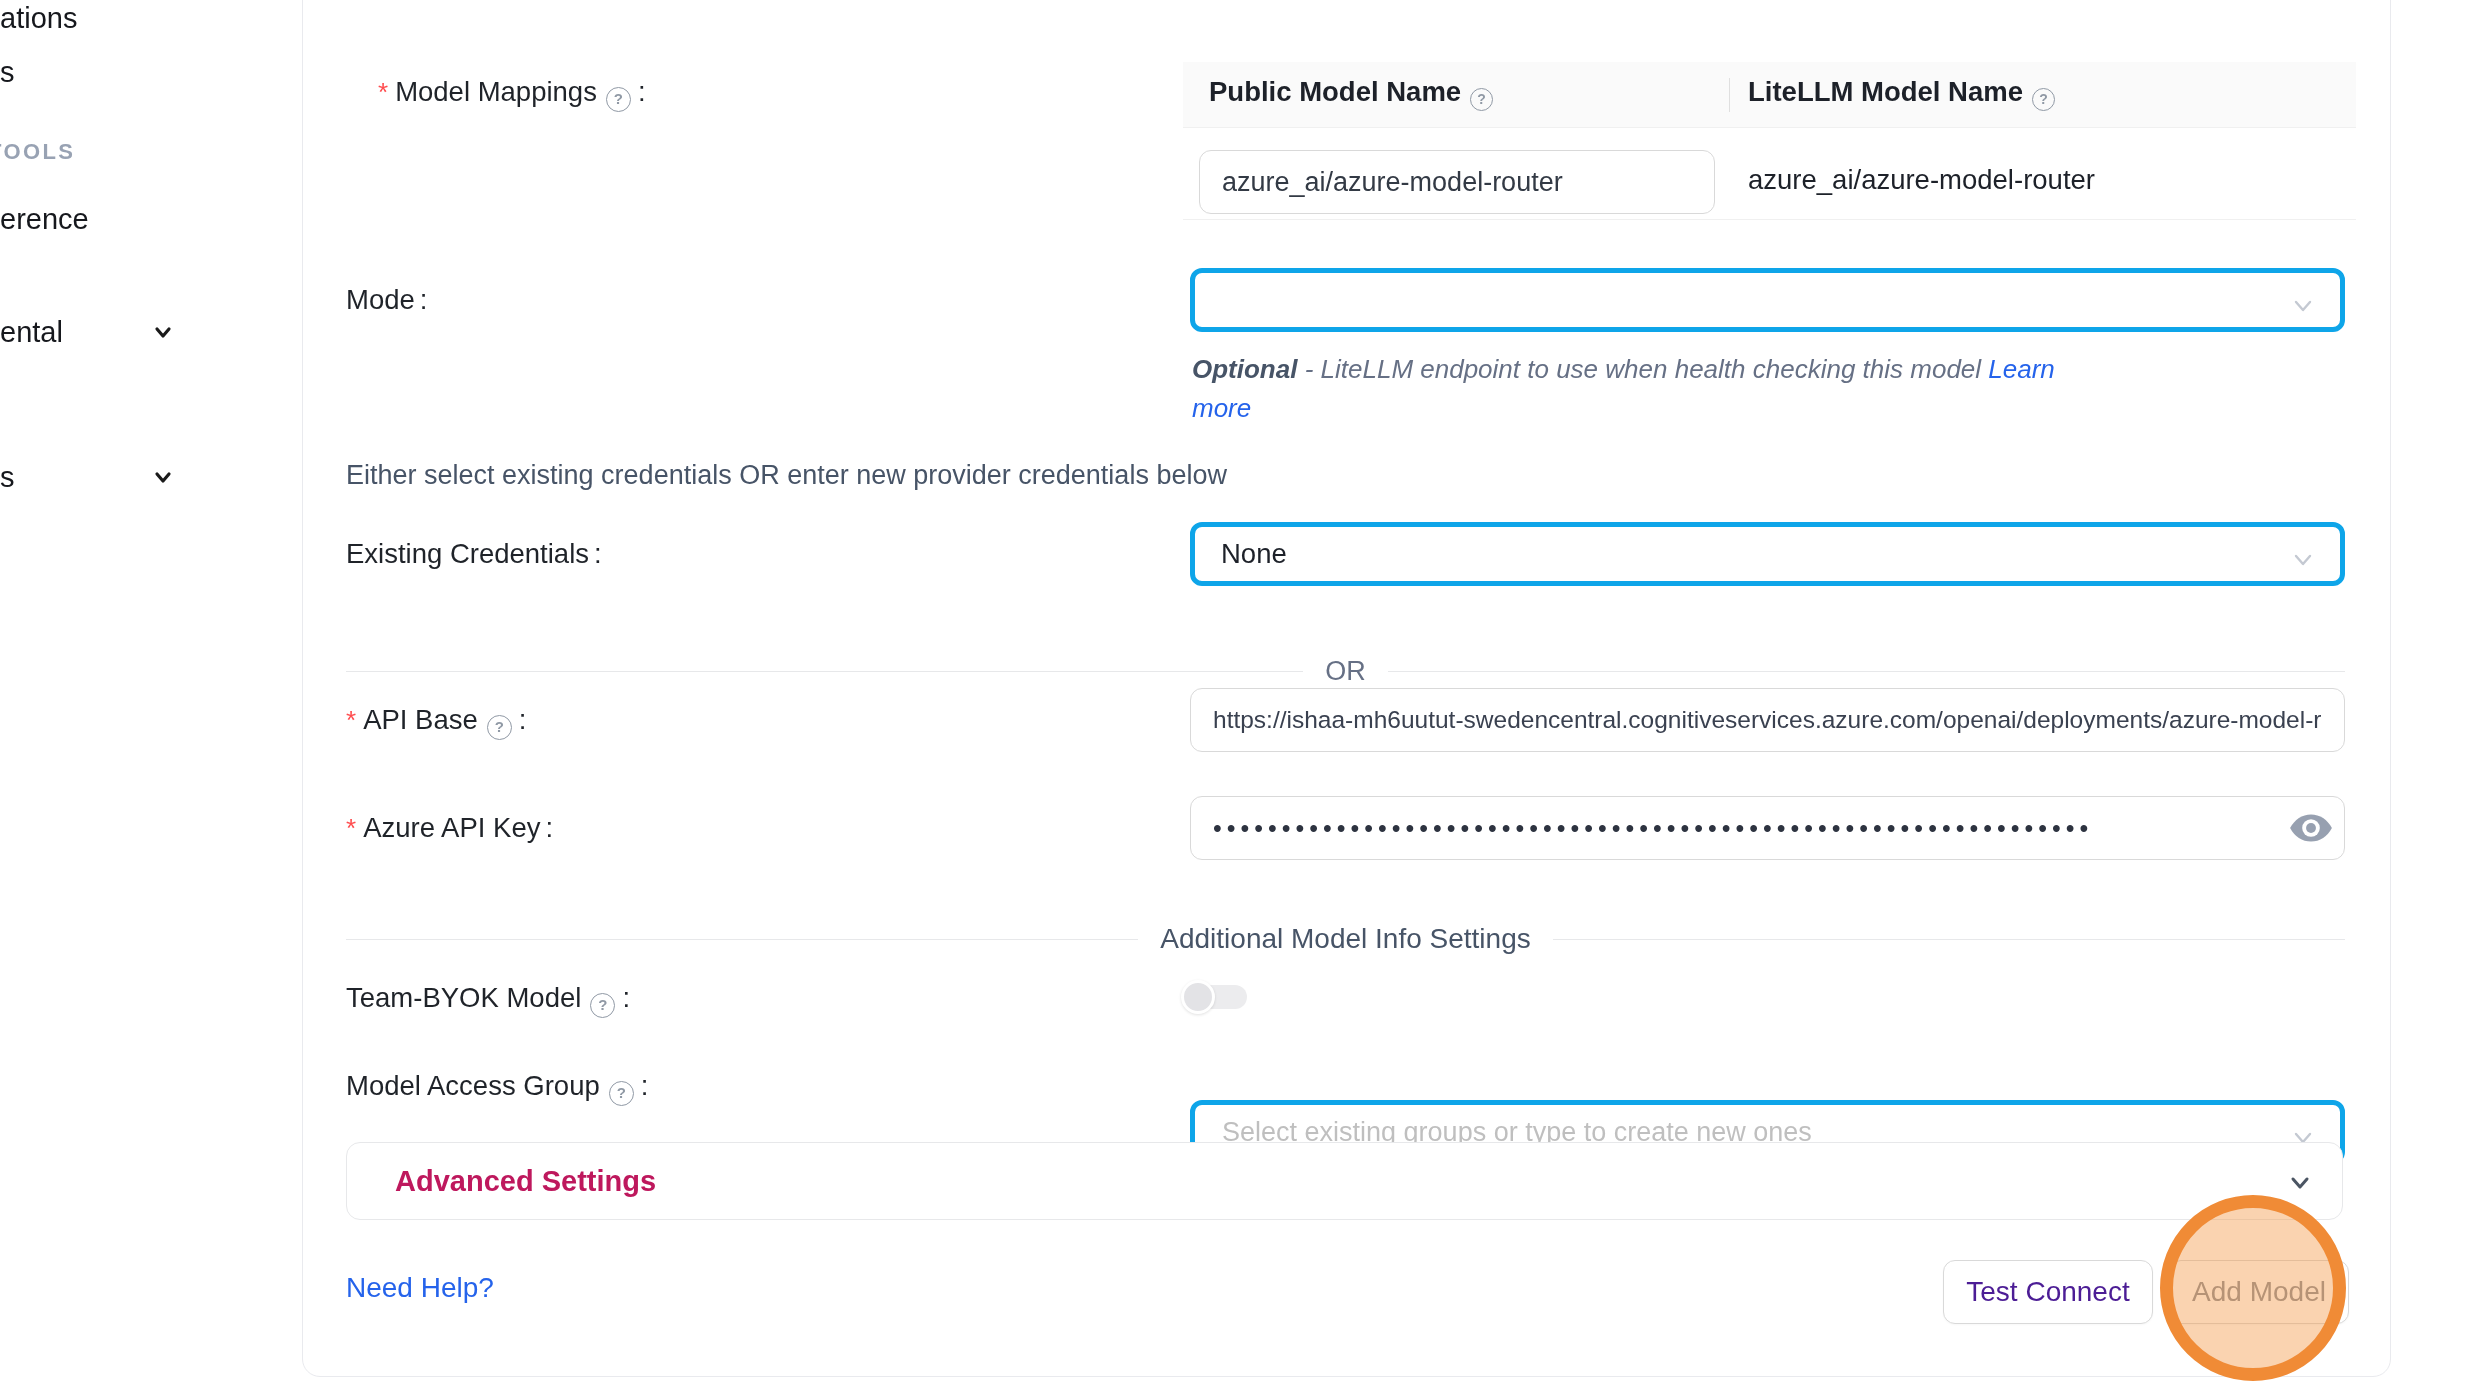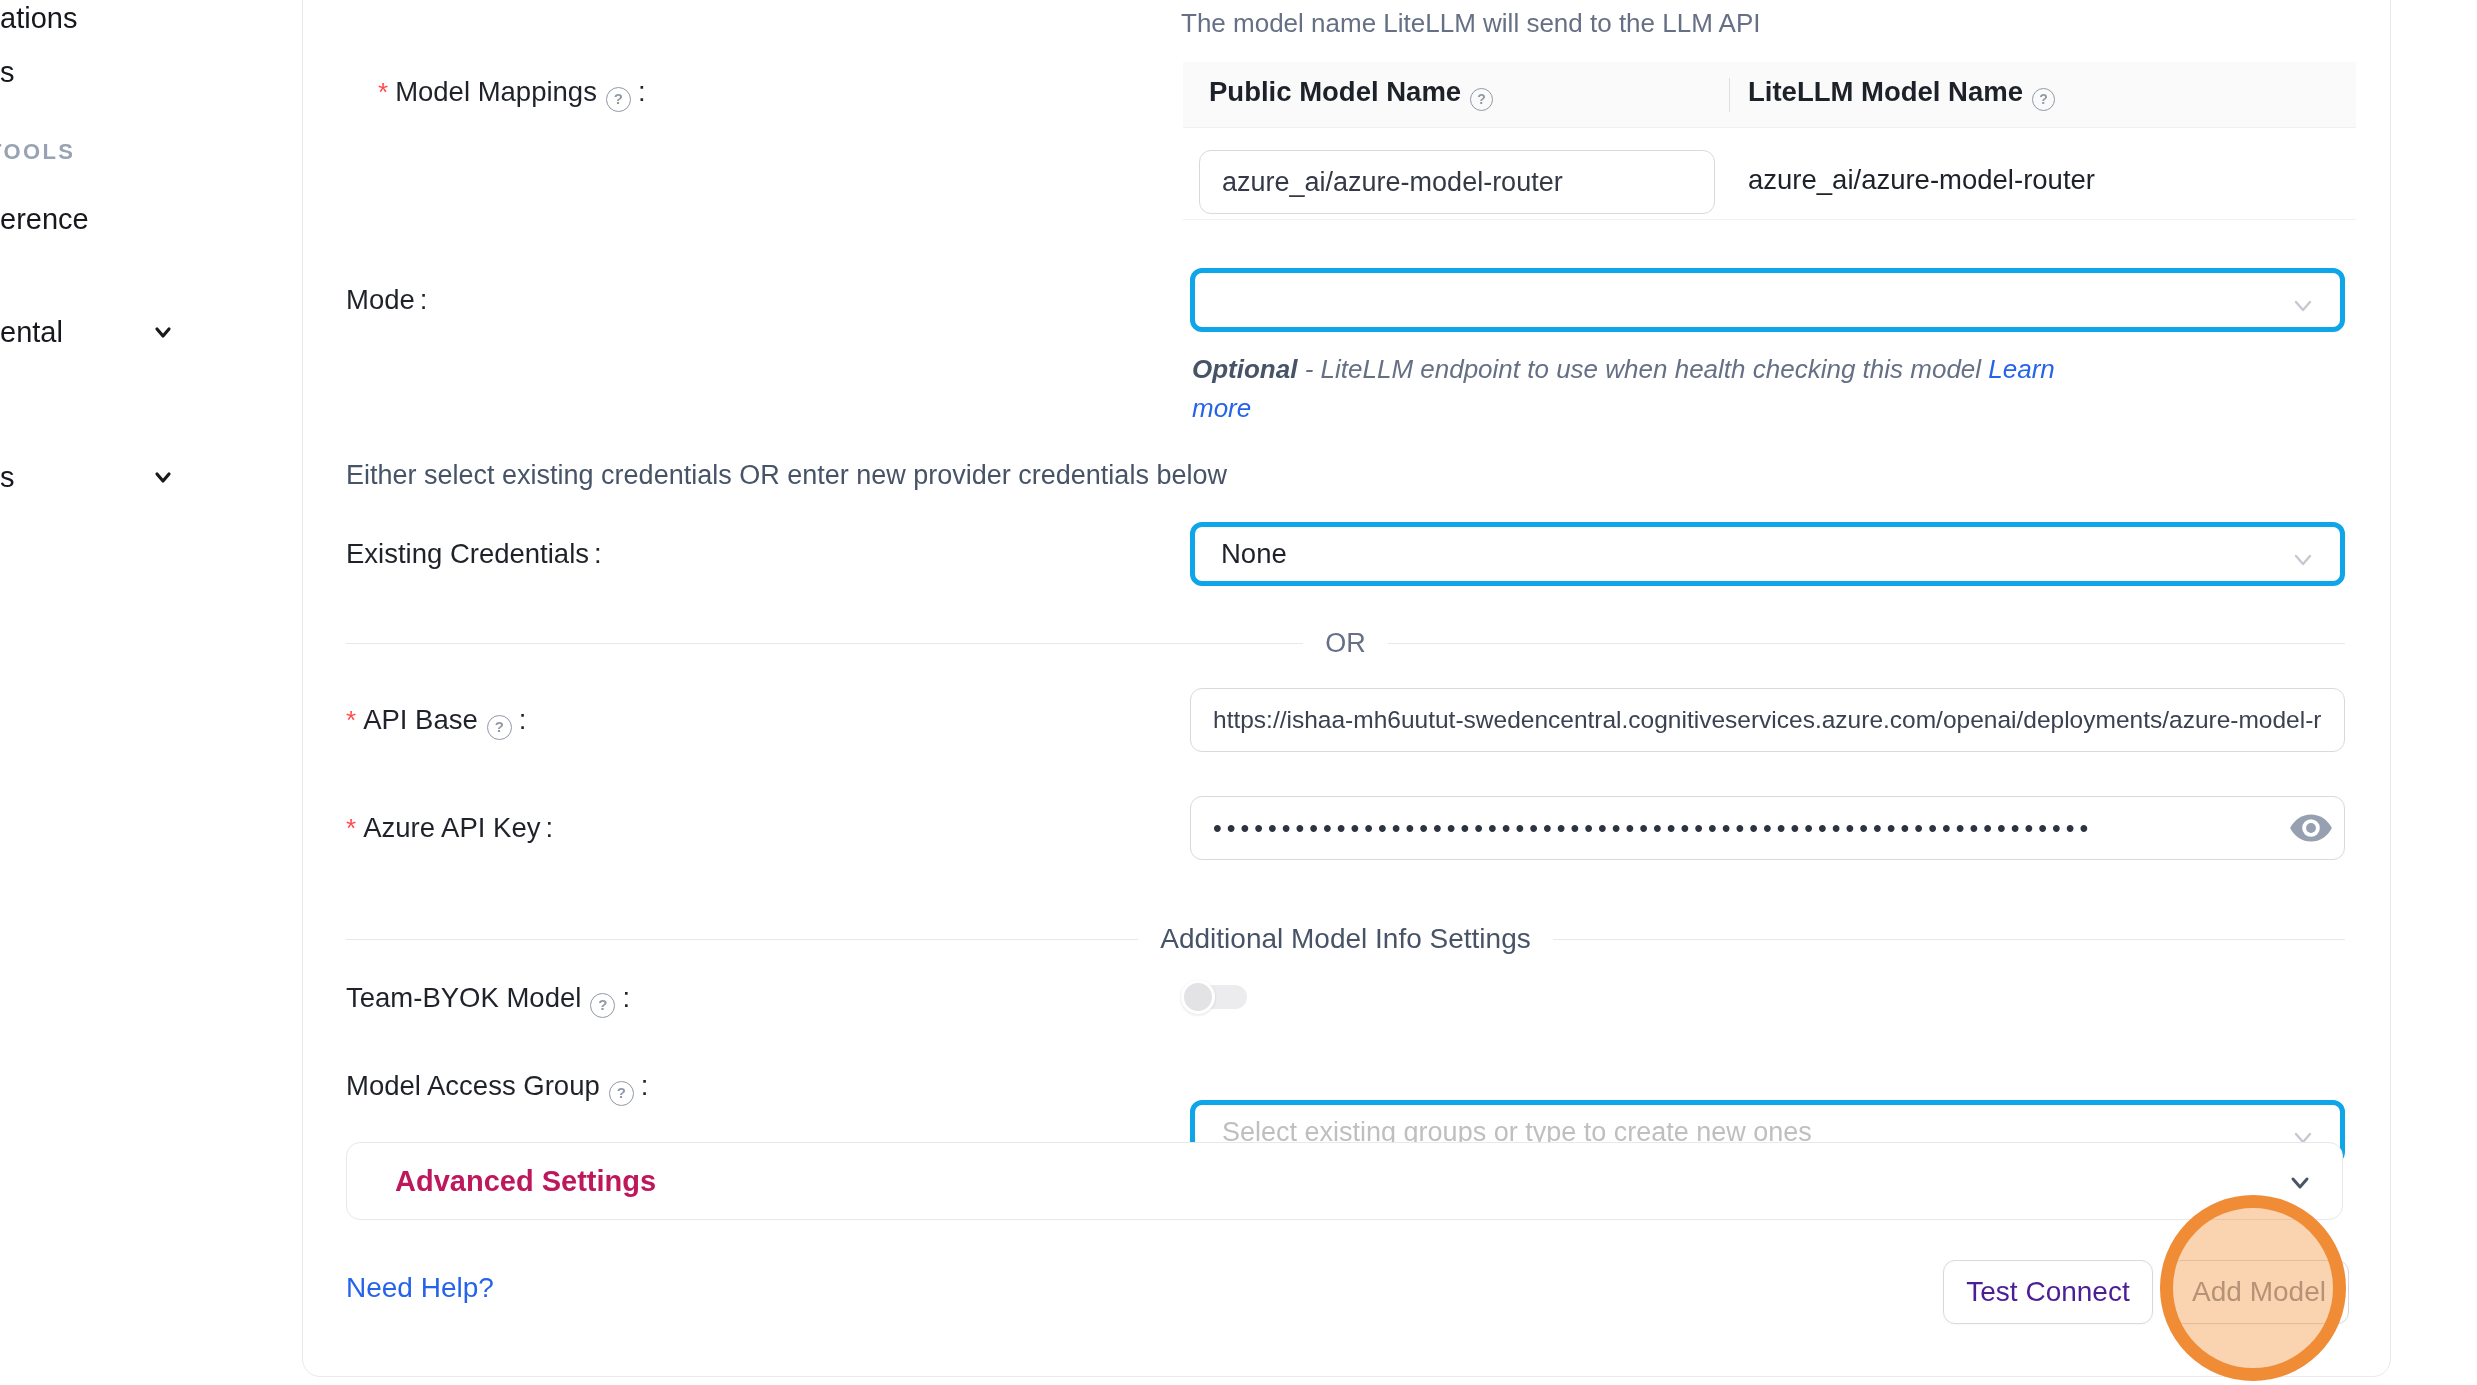--- a/index.html
+++ b/index.html
@@ -106,21 +106,20 @@
     <div class="side-item" style="top:314px;">ental</div>
     <svg class="side-chevron" style="top:319px;" viewBox="0 0 26 26">
       <polyline points="7,10 13,17 19,10" fill="none" stroke="#1a1a1a" stroke-width="3.2" stroke-linecap="round" stroke-linejoin="round"></polyline>
     </svg>
     <div class="side-item" style="top:459px;">s</div>
     <svg class="side-chevron" style="top:464px;" viewBox="0 0 26 26">
       <polyline points="7,10 13,17 19,10" fill="none" stroke="#1a1a1a" stroke-width="3.2" stroke-linecap="round" stroke-linejoin="round"></polyline>
     </svg>
   </div>
 
-  <div class="helper-top">The model name LiteLLM will send to the LLM API</div>
 
   <div class="label" style="left:346px; top:73px;margin-left:32px;">
     <span class="req">*</span><span>Model Mappings</span><span class="help-ic">?</span><span class="colon">:</span>
   </div>
 
   <div class="tbl-band">
     <div class="tbl-head" style="left:26px;">
       <span>Public Model Name</span><span class="help-ic small">?</span>
     </div>
     <div class="tbl-coldiv"></div>
@@ -151,21 +150,21 @@
   <div class="label" style="left:346px; top:535px;">
     <span>Existing Credentials</span><span class="colon">:</span>
   </div>
   <div class="sel" style="top:522px;">
     <span>None</span>
     <svg class="sel-chev" viewBox="0 0 30 30">
       <polyline points="8,11 15,19 22,11" fill="none" stroke="#c4c9d2" stroke-width="2.4" stroke-linecap="round" stroke-linejoin="round"></polyline>
     </svg>
   </div>
 
-  <div class="tdiv" style="top:628px;">
+  <div class="tdiv" style="top:656px;">
     <div class="ln"></div>
       <div class="tx">OR</div>
       <div class="ln"></div>
   </div>
 
   <div class="label" style="left:346px; top:701px;">
     <span class="req">*</span><span>API Base</span><span class="help-ic">?</span><span class="colon">:</span>
   </div>
   <input class="inp" style="left: 1190px; top: 688px; width: 1155px; font-size: 24.5px; color: rgb(58, 65, 80);" value="https://ishaa-mh6uutut-swedencentral.cognitiveservices.azure.com/openai/deployments/azure-model-route">
 

